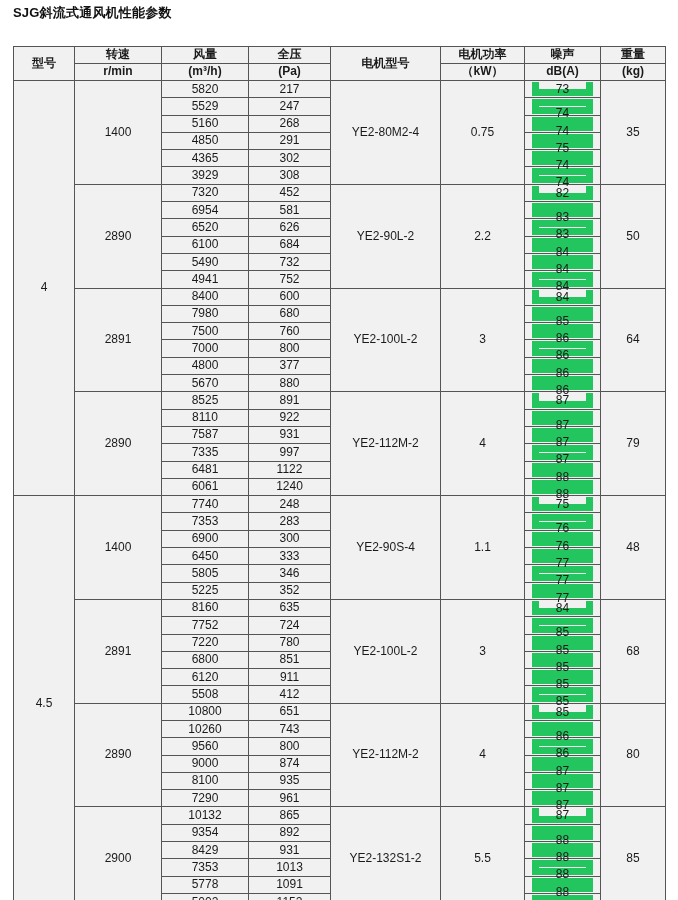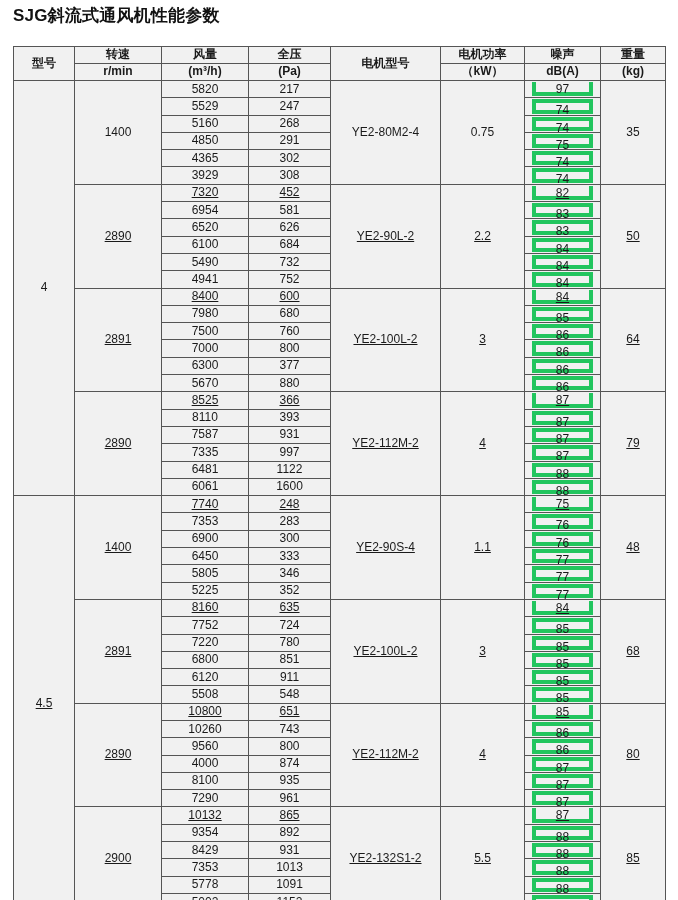--- a/index.html
+++ b/index.html
@@ -12,21 +12,21 @@
     height: 900px;
     font-family: "Liberation Sans", "DejaVu Sans", sans-serif;
     color: #1a1a1a;
     overflow: hidden;
     position: relative;
   }
   #page-title {
     position: absolute;
     left: 13px;
     top: 4px;
-    font-size: 17px;
+    font-size: 13px;
     font-weight: 700;
     letter-spacing: 0.2px;
     color: #111111;
     white-space: nowrap;
   }
   #table-wrap {
     position: absolute;
     left: 13px;
     top: 46px;
     width: 652px;
@@ -89,29 +89,29 @@
   td.noise {
     border-left: 1px solid #555555;
     border-right: 1px solid #555555;
     border-top: none;
     border-bottom: none;
     padding: 0;
     height: 16.3px;
   }
   td.noise .nbox {
     margin: 0 7px;
-    border: 4px solid #22c55e;
+    border: 7px solid #22c55e;
     height: 14.3px;
     line-height: 14.3px;
     font-size: 12px;
     background: #f1f1f1;
     box-sizing: border-box;
   }
   td.noise.first .nbox { border-top: none; }
-  .block-sep td { border-top: 1px solid #3a3a3a; text-decoration: underline; }
+  .block-sep td { border-top: 1px solid #3a3a3a; }
   col.c-model  { width: 61px; }
   col.c-speed  { width: 87px; }
   col.c-flow   { width: 87px; }
   col.c-press  { width: 82px; }
   col.c-motor  { width: 110px; }
   col.c-power  { width: 84px; }
   col.c-noise  { width: 76px; }
   col.c-weight { width: 65px; }
 </style>
 </head>
@@ -151,21 +151,21 @@
           <td class="hd-sub">(kg)</td>
         </tr>
         <tr>
           <td class="model" rowspan="24">4</td>
           <td class="speed" rowspan="6">1400</td>
           <td class="num">5820</td>
           <td class="num">217</td>
           <td class="merged" rowspan="6">YE2-80M2-4</td>
           <td class="merged" rowspan="6">0.75</td>
           <td class="noise first">
-            <div class="nbox">97</div>
+            <div class="nbox">73</div>
           </td>
           <td class="merged" rowspan="6">35</td>
         </tr>
         <tr>
           <td class="num">5529</td>
           <td class="num">247</td>
           <td class="noise">
             <div class="nbox">74</div>
           </td>
         </tr>
@@ -269,47 +269,47 @@
           </td>
         </tr>
         <tr>
           <td class="num">7000</td>
           <td class="num">800</td>
           <td class="noise">
             <div class="nbox">86</div>
           </td>
         </tr>
         <tr>
-          <td class="num">6300</td>
+          <td class="num">4800</td>
           <td class="num">377</td>
           <td class="noise">
             <div class="nbox">86</div>
           </td>
         </tr>
         <tr>
           <td class="num">5670</td>
           <td class="num">880</td>
           <td class="noise">
             <div class="nbox">86</div>
           </td>
         </tr>
         <tr class="block-sep">
           <td class="speed" rowspan="6">2890</td>
           <td class="num">8525</td>
-          <td class="num">366</td>
+          <td class="num">891</td>
           <td class="merged" rowspan="6">YE2-112M-2</td>
           <td class="merged" rowspan="6">4</td>
           <td class="noise first">
             <div class="nbox">87</div>
           </td>
           <td class="merged" rowspan="6">79</td>
         </tr>
         <tr>
           <td class="num">8110</td>
-          <td class="num">393</td>
+          <td class="num">922</td>
           <td class="noise">
             <div class="nbox">87</div>
           </td>
         </tr>
         <tr>
           <td class="num">7587</td>
           <td class="num">931</td>
           <td class="noise">
             <div class="nbox">87</div>
           </td>
@@ -323,21 +323,21 @@
         </tr>
         <tr>
           <td class="num">6481</td>
           <td class="num">1122</td>
           <td class="noise">
             <div class="nbox">88</div>
           </td>
         </tr>
         <tr>
           <td class="num">6061</td>
-          <td class="num">1600</td>
+          <td class="num">1240</td>
           <td class="noise">
             <div class="nbox">88</div>
           </td>
         </tr>
         <tr class="block-sep">
           <td class="model" rowspan="24">4.5</td>
           <td class="speed" rowspan="6">1400</td>
           <td class="num">7740</td>
           <td class="num">248</td>
           <td class="merged" rowspan="6">YE2-90S-4</td>
@@ -416,21 +416,21 @@
         </tr>
         <tr>
           <td class="num">6120</td>
           <td class="num">911</td>
           <td class="noise">
             <div class="nbox">85</div>
           </td>
         </tr>
         <tr>
           <td class="num">5508</td>
-          <td class="num">548</td>
+          <td class="num">412</td>
           <td class="noise">
             <div class="nbox">85</div>
           </td>
         </tr>
         <tr class="block-sep">
           <td class="speed" rowspan="6">2890</td>
           <td class="num">10800</td>
           <td class="num">651</td>
           <td class="merged" rowspan="6">YE2-112M-2</td>
           <td class="merged" rowspan="6">4</td>
@@ -447,21 +447,21 @@
           </td>
         </tr>
         <tr>
           <td class="num">9560</td>
           <td class="num">800</td>
           <td class="noise">
             <div class="nbox">86</div>
           </td>
         </tr>
         <tr>
-          <td class="num">4000</td>
+          <td class="num">9000</td>
           <td class="num">874</td>
           <td class="noise">
             <div class="nbox">87</div>
           </td>
         </tr>
         <tr>
           <td class="num">8100</td>
           <td class="num">935</td>
           <td class="noise">
             <div class="nbox">87</div>

